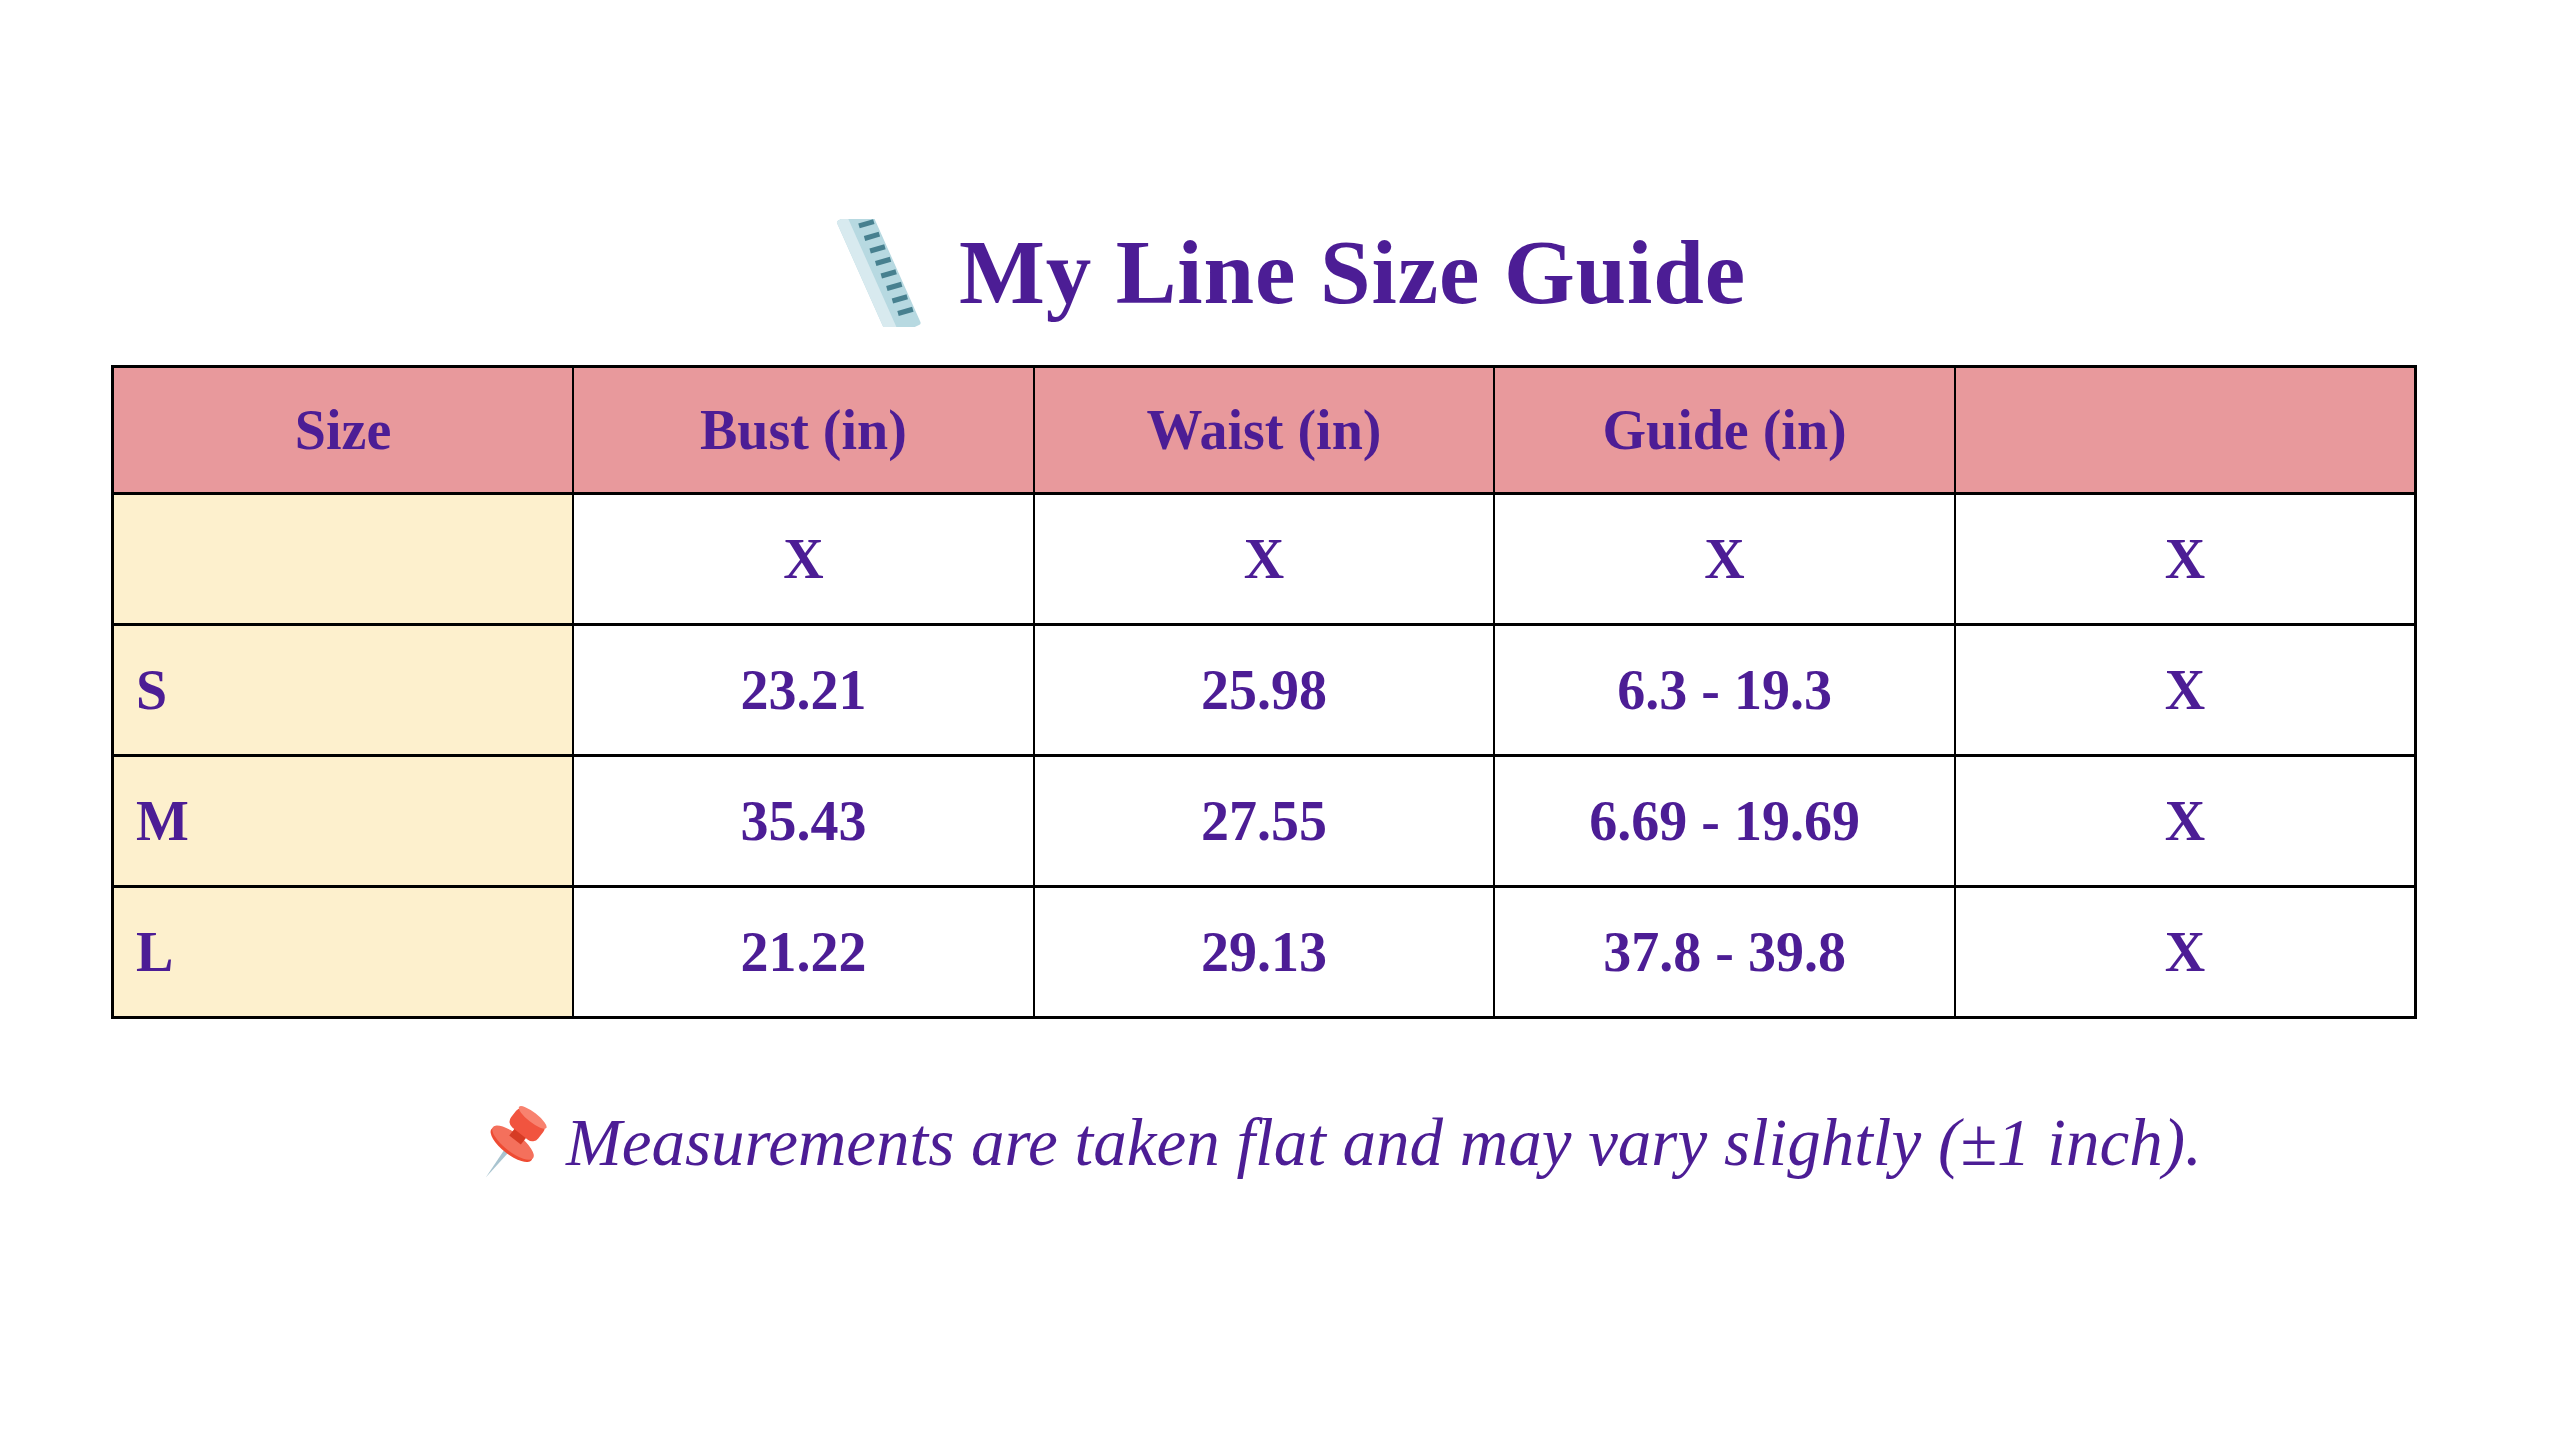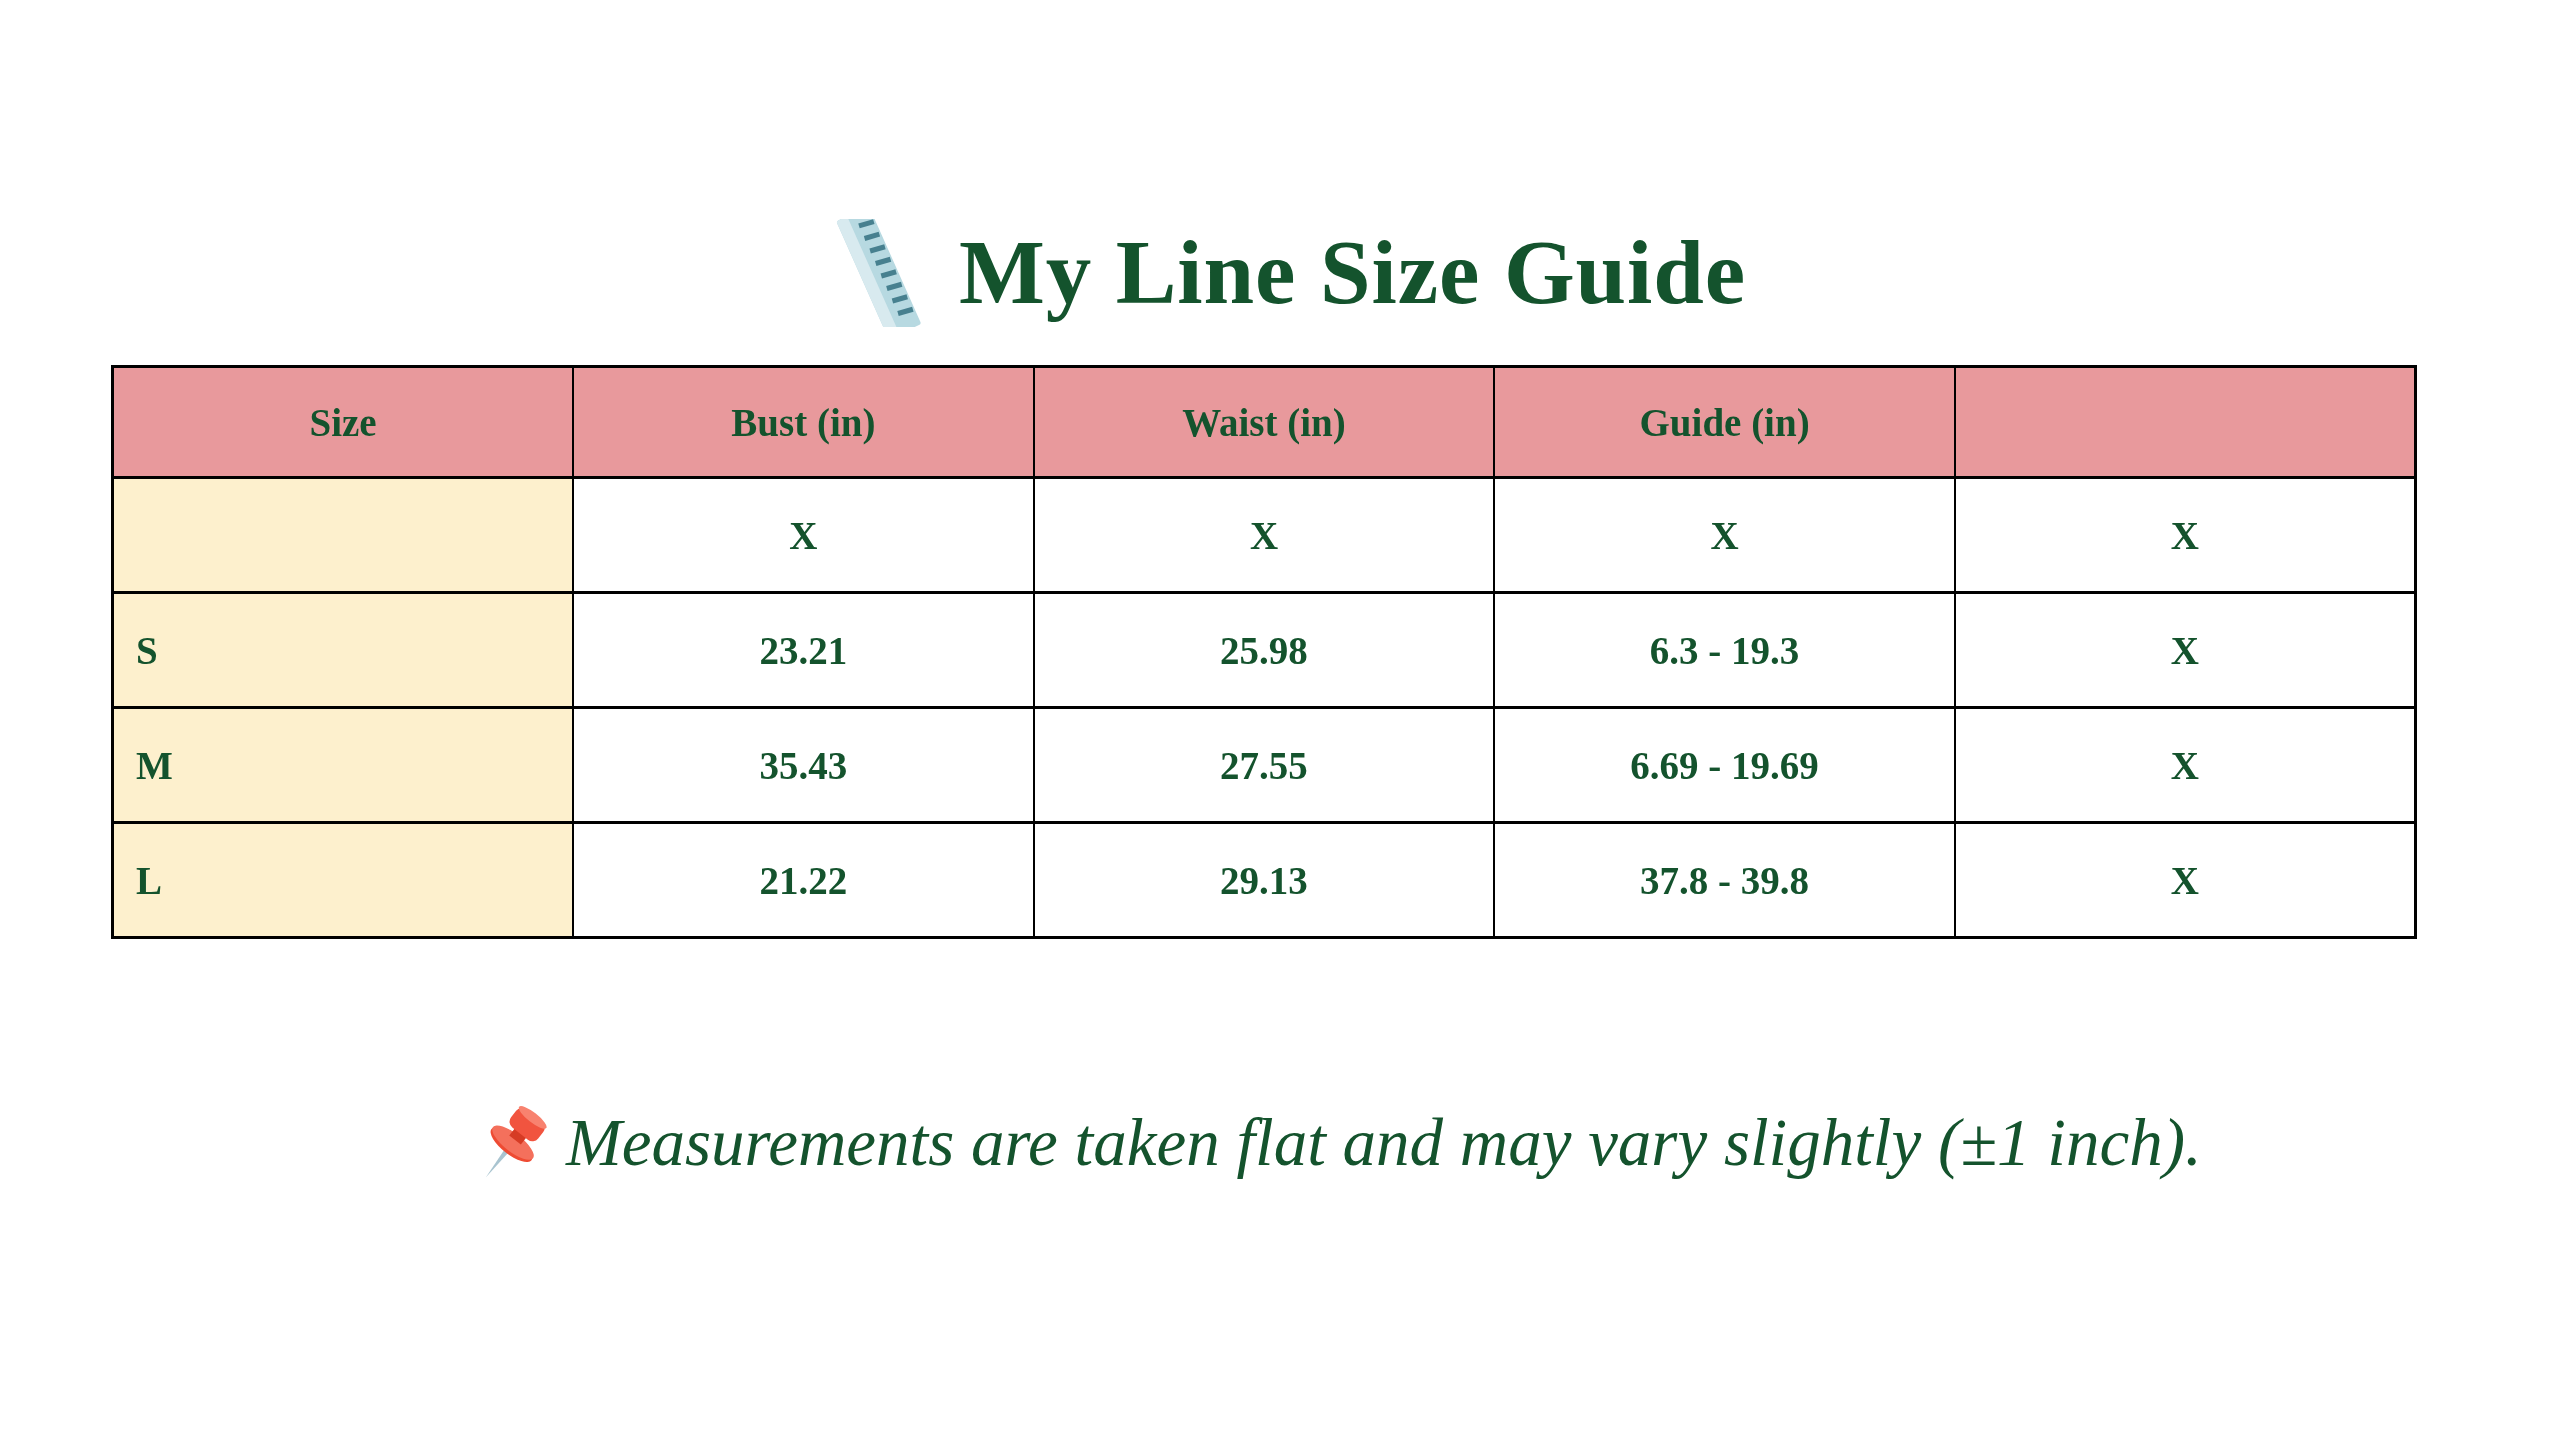--- a/index.html
+++ b/index.html
@@ -2,21 +2,21 @@
 <html style="font-size:13.7px"><head>
 <meta charset="utf-8">
 <style>
   html, body { margin: 0; padding: 0; background: #ffffff; }
   .canvas {
     position: relative;
     width: 2576px;
     height: 1449px;
     background: #ffffff;
     font-family: "Liberation Serif", "DejaVu Serif", serif;
-    color: #14532d;
+    color: #4c1d95;
     overflow: hidden;
   }
 
   
   .title-row {
     position: absolute;
     top: 208px;
     left: 0;
     width: 100%;
     height: 129px;
@@ -42,25 +42,25 @@
     width: 2306px;
     border-collapse: collapse;
     table-layout: fixed;
     border: 3.4px solid #000;
   }
   .size-table th, .size-table td {
     border-left: 2.6px solid #000;
     border-right: 2.6px solid #000;
     border-top: 3.4px solid #000;
     border-bottom: 3.4px solid #000;
-    font-size: 39px;
+    font-size: 56px;
     font-weight: bold;
     text-align: center;
     vertical-align: middle;
-    padding: 0;
+    padding: 8px;
     overflow: hidden;
     white-space: nowrap;
   }
   .size-table th {
     height: 108px;
     background: #e8999c;
   }
   .size-table td {
     height: 112px;
     background: #ffffff;

